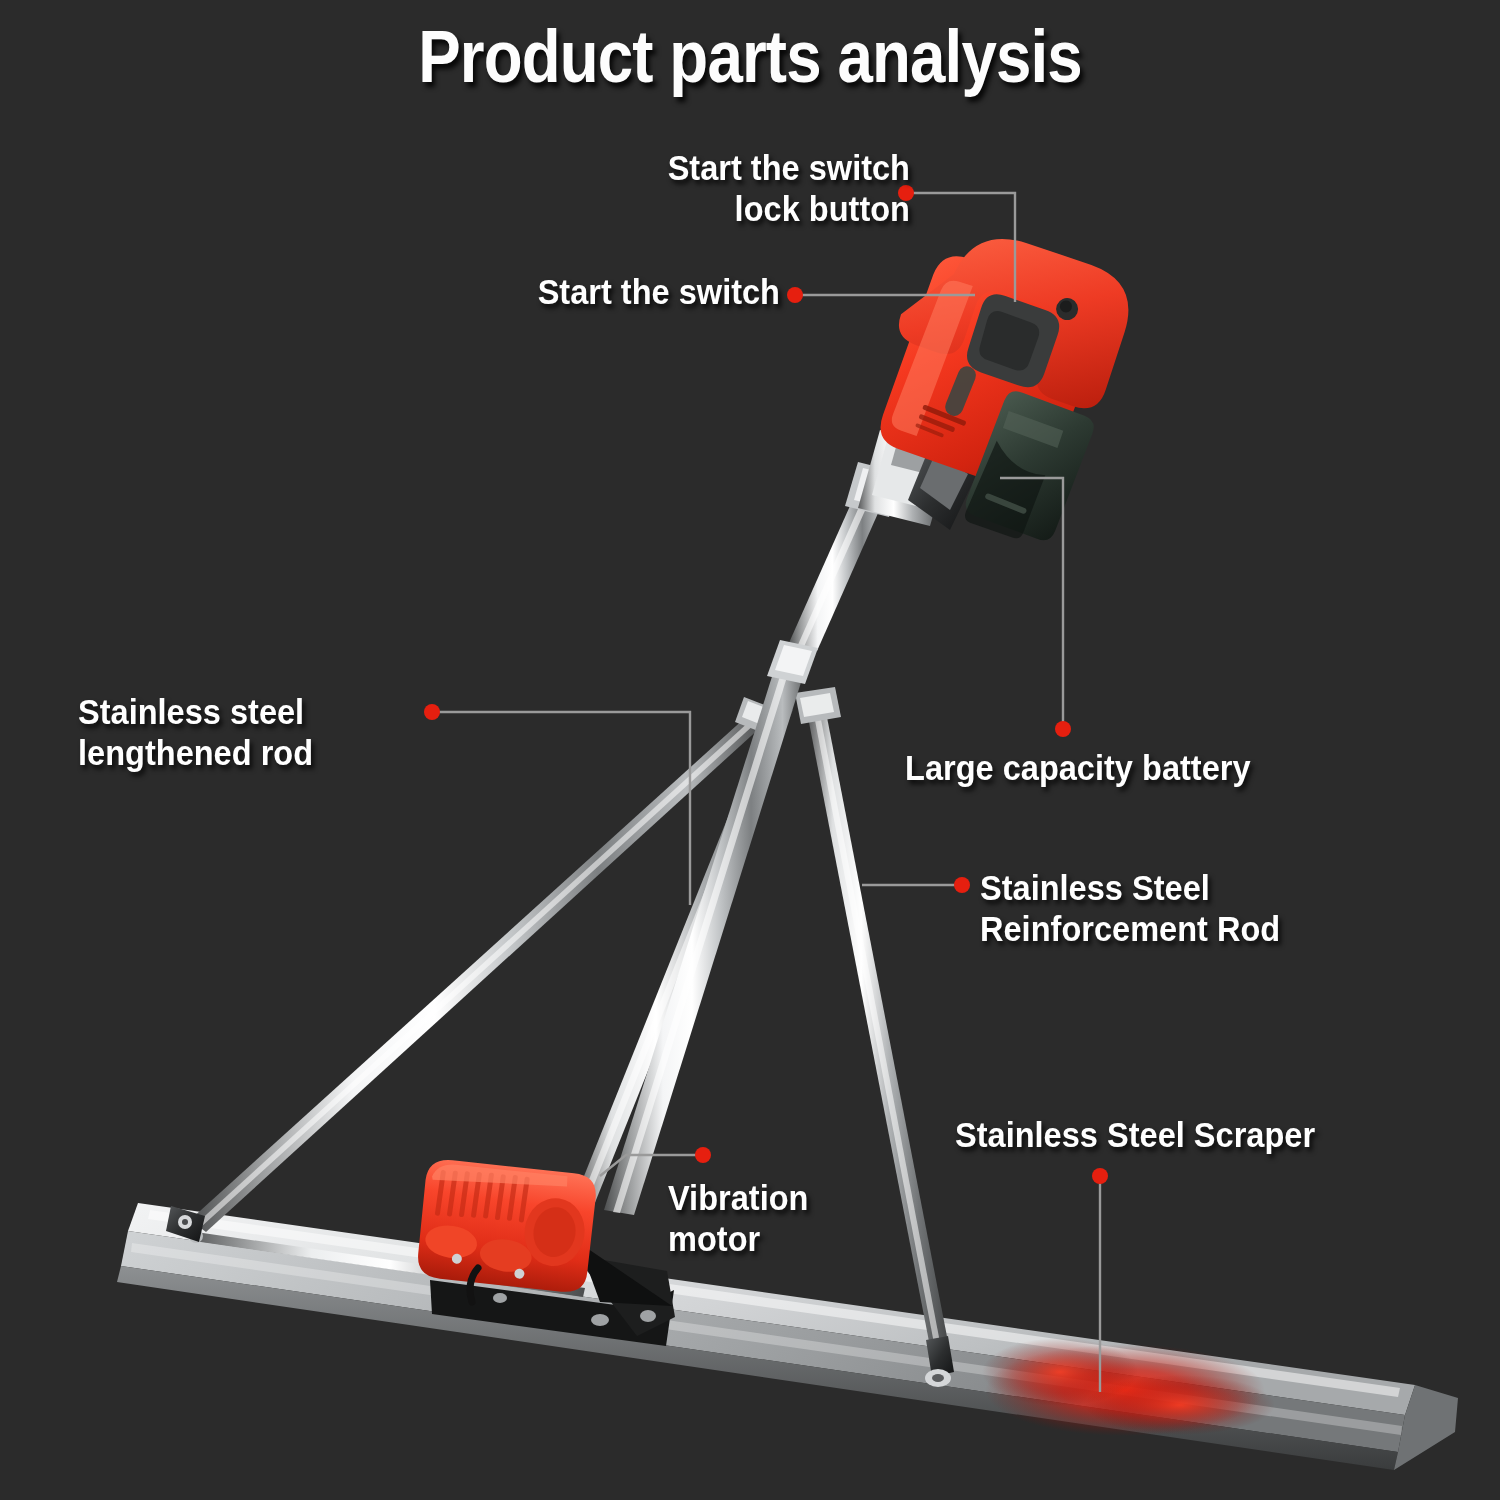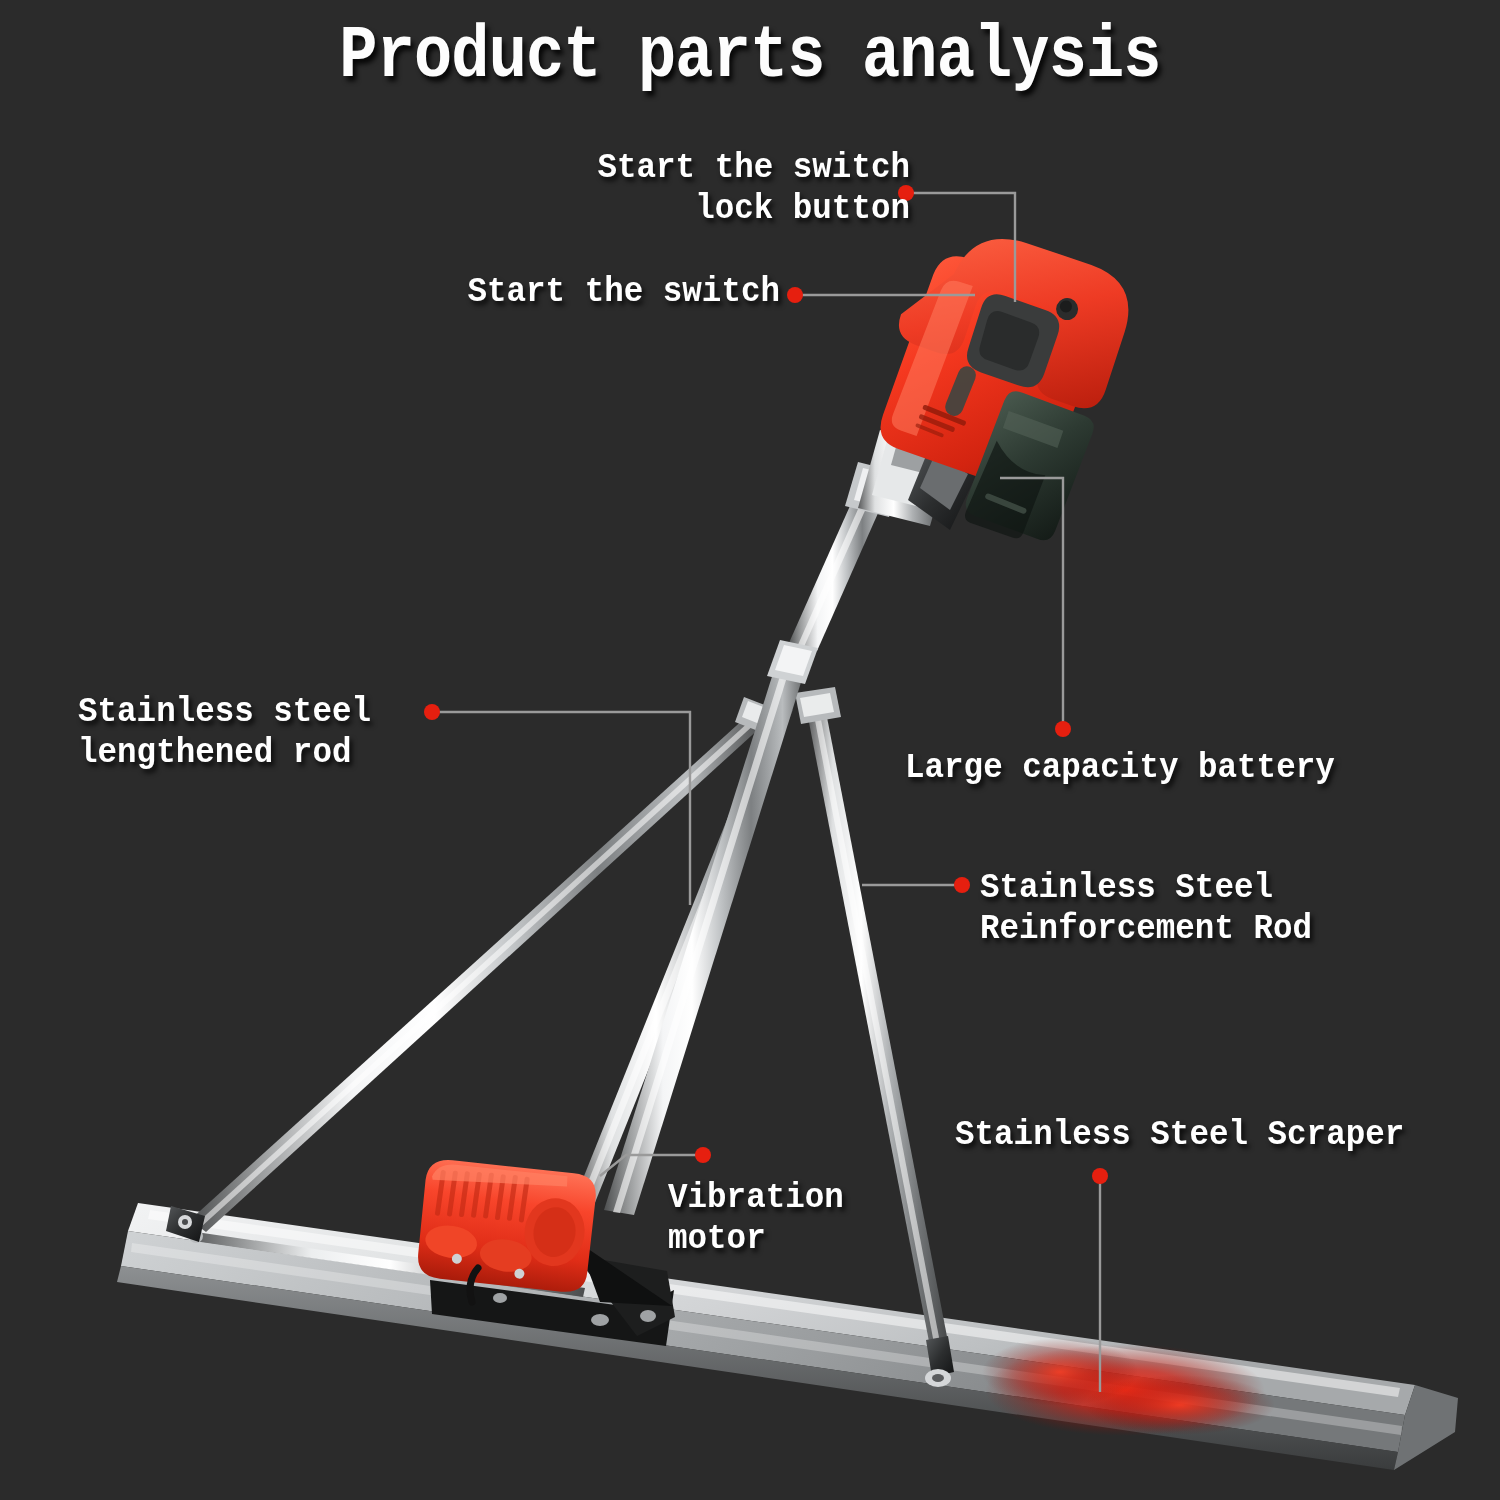--- a/index.html
+++ b/index.html
@@ -1,19 +1,19 @@
 <!DOCTYPE html>
 <html><head>
 <meta charset="utf-8">
 <style>
   html,body{margin:0;padding:0;background:#2b2b2b;}
   #stage{
     position:relative;width:1500px;height:1500px;overflow:hidden;
     background:#2b2b2b;
-    font-family:Liberation Mono, monospace;
+    font-family:Liberation Sans, sans-serif;
   }
   
   #title{
     position:absolute;left:0;top:14px;width:1500px;text-align:center;
     font-size:74px;font-weight:bold;color:#fdfdfd;
     letter-spacing:-1px;
     transform:scaleX(.86);transform-origin:50% 50%;
     text-shadow:4px 5px 6px rgba(0,0,0,.85);
     white-space:nowrap;
   }

